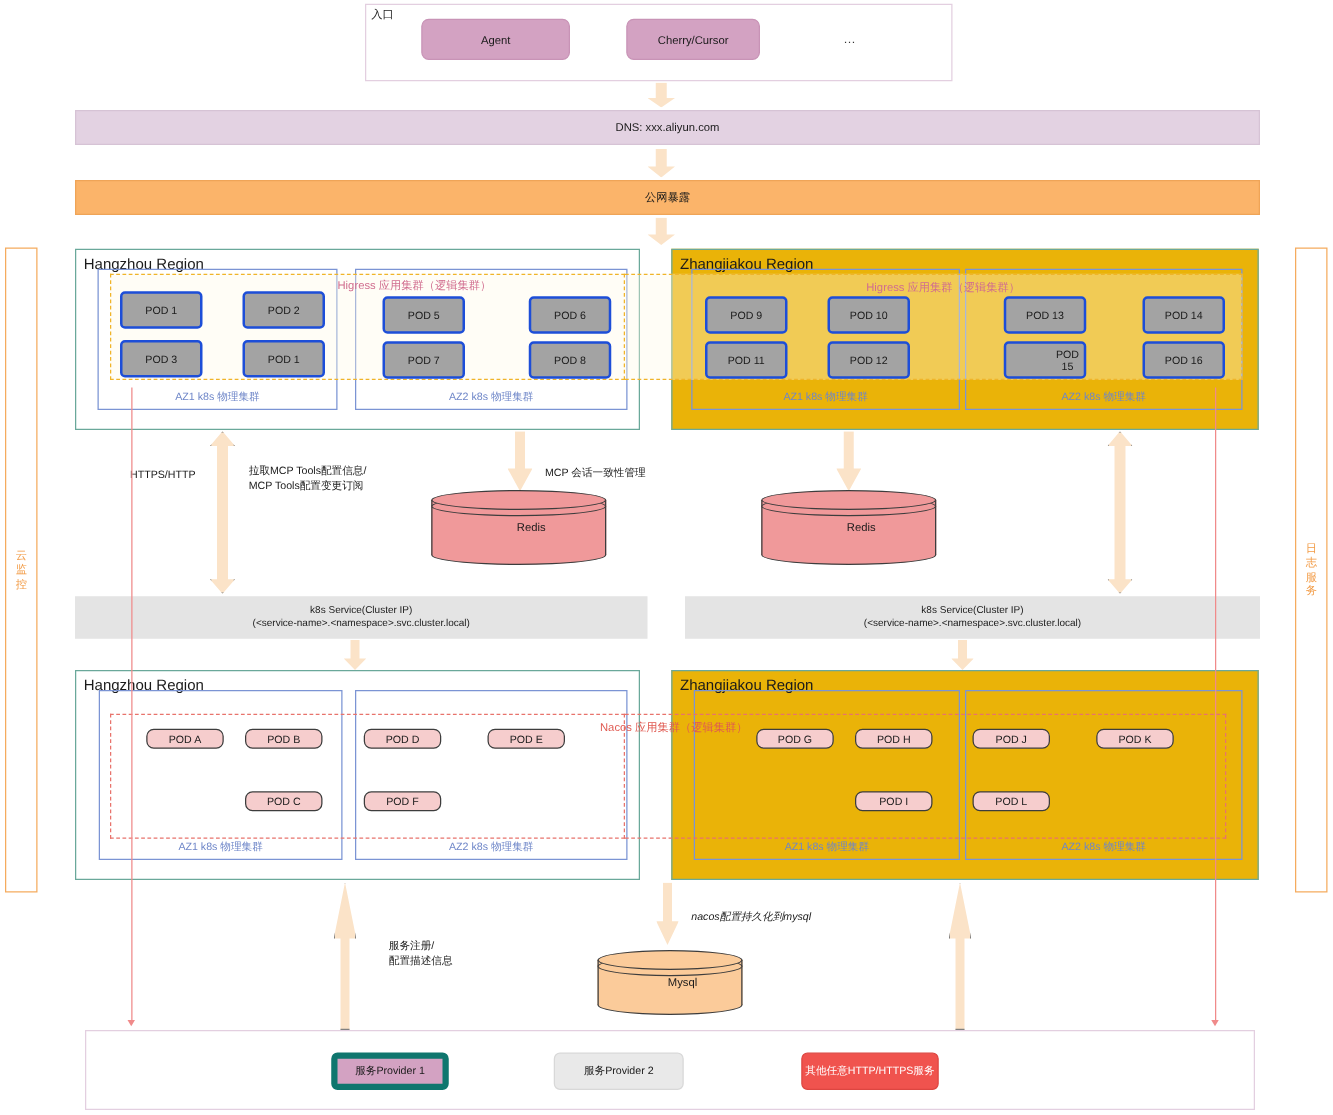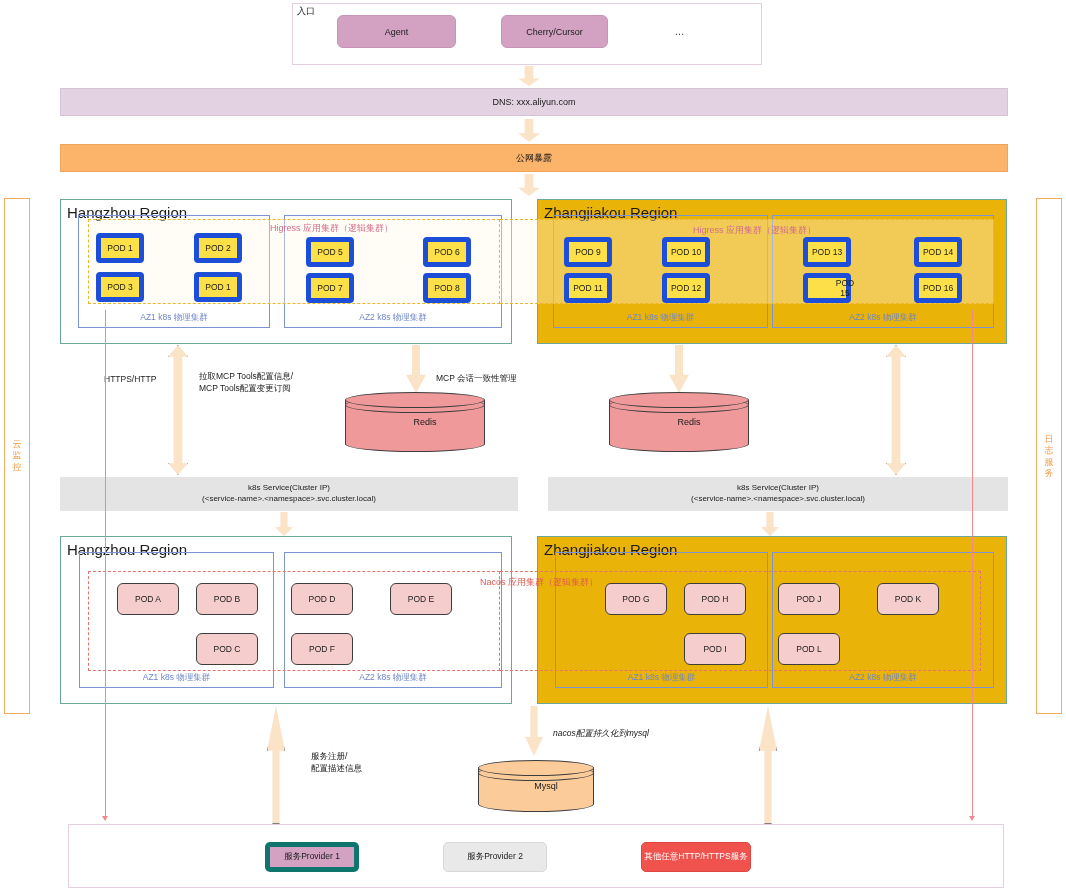--- a/index.html
+++ b/index.html
@@ -68,21 +68,21 @@
   .barrow-outline { border: 1px solid #808080; }
 
   
   .region {
     border: 1px solid #6aa89a;
   }
   .region-hz { background: #ffffff; }
   .region-zjk { background: #eab308; }
   .region-label {
     position: absolute; left: 6px; top: 4px;
-    font-size: 15px; color: #1a1a1a;
+    font-size: 12px; color: #1a1a1a;
   }
   .az-box {
     position: absolute; border: 1px solid #7b94d4; background: transparent;
   }
   .az-label {
     position: absolute; bottom: 3px; left: 0; right: 0;
     text-align: center; font-size: 8.5px; color: #6e86c8;
   }
 
   
@@ -96,26 +96,26 @@
   .logical-nacos {
     position: absolute; border: 1.5px dashed #e8736c;
     background: rgba(255,255,255,0.0);
   }
   .logical-nacos-label {
     position: absolute; font-size: 9px; color: #e05a52; white-space: nowrap;
   }
 
   
   .pod-higress {
-    position: absolute; width: 48px; height: 30px;
-    background: #fde047; border: 5px solid #1d4ed8; border-radius: 4px;
+    position: absolute; width: 66px; height: 30px;
+    background: #a3a3a3; border: 2px solid #1d4ed8; border-radius: 4px;
     font-size: 8.5px; color: #1a1a1a;
   }
   .pod-nacos {
-    position: absolute; width: 62px; height: 32px;
+    position: absolute; width: 62px; height: 16px;
     background: #f6cdcd; border: 1.4px solid #3d3d3d; border-radius: 6px;
     font-size: 8.5px; color: #1a1a1a;
   }
 
   
   .svcbar {
     position: absolute; height: 34px;
     background: #e4e4e4; border: none;
     font-size: 8px; color: #1a1a1a; line-height: 1.35;
     flex-direction: column;

